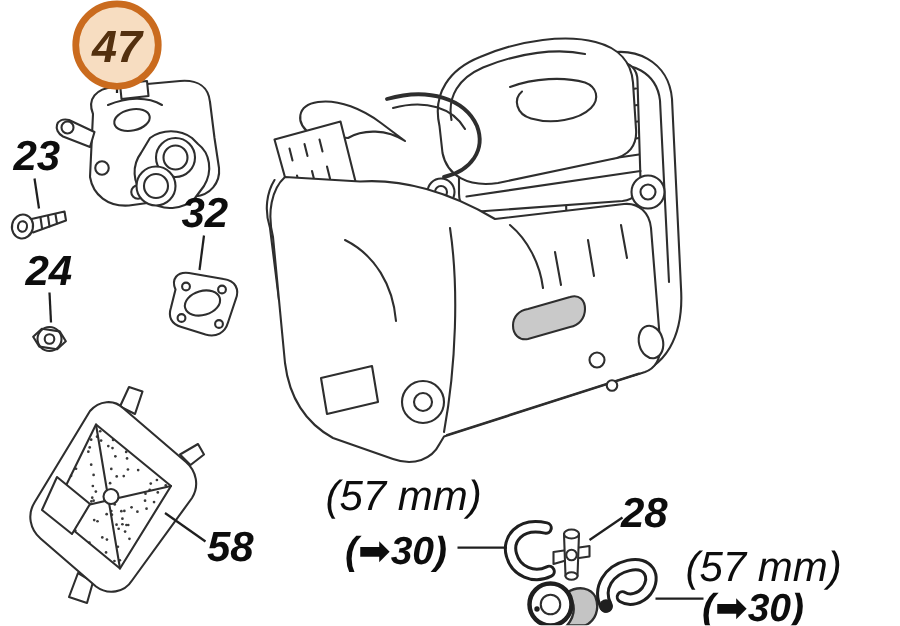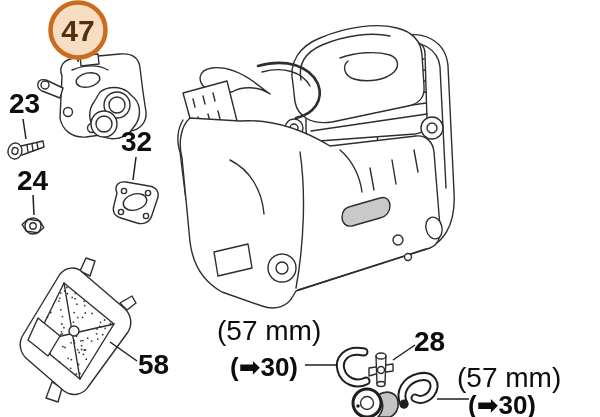--- a/index.html
+++ b/index.html
@@ -1,16 +1,16 @@
 <!DOCTYPE html>
 <html><head>
 <meta charset="utf-8">
 <style>
   html,body{margin:0;padding:0;background:#fff;}
-  .canvas{position:relative;width:600px;height:417px;background:#fff;overflow:hidden;}
+  .canvas{position:relative;width:600px;height:417px;background:#fff;overflow:hidden;font-style:italic;}
   svg{display:block;}
   .ln{stroke:#2e2e2e;fill:none;stroke-width:1.4;stroke-linecap:round;stroke-linejoin:round;}
   .wf{fill:#ffffff;stroke:#2e2e2e;stroke-width:1.4;stroke-linejoin:round;}
   .thick{stroke-width:2.6;}
   .tube-o{stroke:#1f1f1f;fill:none;stroke-width:9;stroke-linecap:round;}
   .tube-i{stroke:#ffffff;fill:none;stroke-width:5;stroke-linecap:round;}
   .ldr{stroke:#1f1f1f;fill:none;stroke-width:1.5;}
   text{font-family:"Liberation Sans","DejaVu Sans",sans-serif;}
   .num{font-weight:700;font-size:28px;fill:#0d0d0d;}
   .badge-num{font-weight:700;font-size:30px;}

